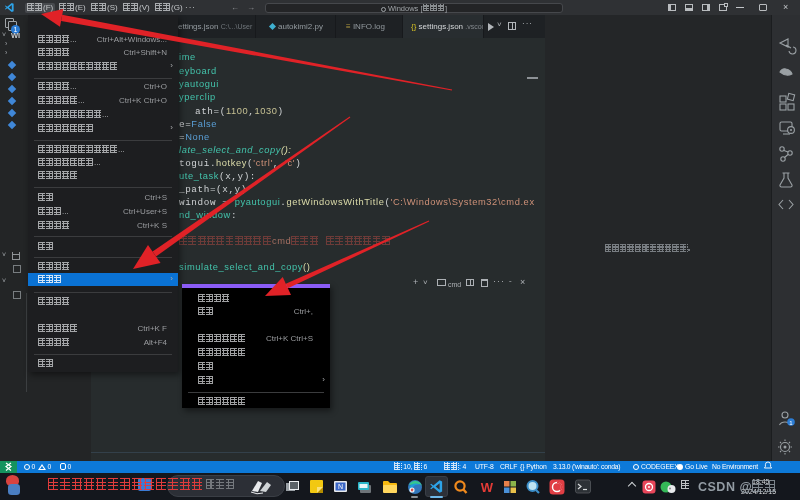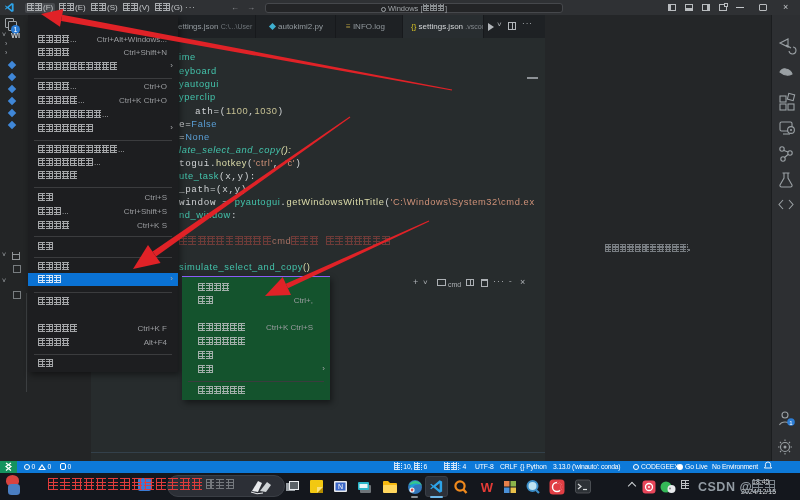--- a/index.html
+++ b/index.html
@@ -9,21 +9,21 @@
  -webkit-mask-image:repeating-linear-gradient(90deg,#000 0 0.85em,transparent 0.85em 1em);
  mask-image:repeating-linear-gradient(90deg,#000 0 0.85em,transparent 0.85em 1em);opacity:.82;}
 #title{left:0;top:0;width:800px;height:15px;background:#2f3134;color:#c3c6c9;font-size:8px;position:absolute;}
 #title .mi{position:absolute;top:2.5px;height:10px;line-height:10px;}
 #cmdpill{position:absolute;left:265px;top:2.5px;width:298px;height:10.5px;background:#232426;border:1px solid #46484c;border-radius:3px;color:#9fa3a7;font-size:7.5px;text-align:center;line-height:9px;}
 .wc{position:absolute;top:4px;width:8px;height:7px;border:1px solid #b9bcbf;}
 .tab{position:absolute;top:0;height:23px;border-right:1px solid #17191c;font-size:8px;color:#939a9f;line-height:23px;white-space:nowrap;overflow:hidden;}
 .code{position:absolute;left:88px;white-space:pre;font-family:"Liberation Mono",monospace;font-size:9.3px;letter-spacing:0.6px;line-height:13.2px;color:#cfd2d4;}
 .t{color:#43c3ab}.b{color:#5a9fd6}.o{color:#ce9178}.y{color:#dcdcaa}.n{color:#c6c193}.r{color:#8d423d}
 #menu{position:absolute;left:28px;top:15px;width:150px;height:357px;background:#1d1e20;box-shadow:2px 3px 6px rgba(0,0,0,.45);z-index:50;font-size:8px;color:#c2c4c6;}
-#submenu{position:absolute;left:182px;top:276px;width:148px;height:124px;background:#14532d;border-top:1px solid #8b5cf6;box-shadow:2px 3px 6px rgba(0,0,0,.45);z-index:50;font-size:8px;color:#c2c4c6;}
+#submenu{position:absolute;left:182px;top:284px;width:148px;height:124px;background:#000000;border-top:4px solid #8b5cf6;box-shadow:2px 3px 6px rgba(0,0,0,.45);z-index:50;font-size:8px;color:#c2c4c6;}
 .mr{position:absolute;left:0;width:100%;height:13.5px;line-height:13.5px;}
 .mr .lab{position:absolute;left:10px;top:0;white-space:nowrap;}
 .mr .sc{position:absolute;right:11px;top:0;color:#9b9da0;}
 .mr .ar{position:absolute;right:5px;top:-0.5px;color:#a8aaac;}
 .msep{position:absolute;left:6px;right:6px;height:1px;background:#3b3c3e;}
 .hl{background:#0a72d4;color:#fff;}
 #status{position:absolute;left:0;top:461px;width:800px;height:12px;background:#0d79d8;color:#fff;font-size:6.8px;line-height:12px;letter-spacing:-0.1px;}
 #status .it{position:absolute;top:0;height:12px;white-space:nowrap;}
 #taskbar{position:absolute;left:0;top:473px;width:800px;height:27px;background:#14171d;}
 .tri{width:0;height:0;position:absolute;}
@@ -194,21 +194,21 @@
     <div class="mr" style="top:154.25px;">
       <span class="lab"><i class="zh" style="width:5em;"></i></span>
     </div>
     <div class="msep" style="top:171.5px;"></div>
     <div class="mr" style="top:175.75px;">
       <span class="lab"><i class="zh" style="width:2em;"></i></span>
       <span class="sc">Ctrl+S</span>
     </div>
     <div class="mr" style="top:190.25px;">
       <span class="lab"><i class="zh" style="width:3em;"></i>...</span>
-      <span class="sc">Ctrl+Shift+S</span>
+      <span class="sc">Ctrl+User+S</span>
     </div>
     <div class="mr" style="top:204.25px;">
       <span class="lab"><i class="zh" style="width:4em;"></i></span>
       <span class="sc">Ctrl+K S</span>
     </div>
     <div class="msep" style="top:221px;"></div>
     <div class="mr" style="top:224.75px;">
       <span class="lab"><i class="zh" style="width:2em;"></i></span>
     </div>
     <div class="msep" style="top:241.5px;"></div>

